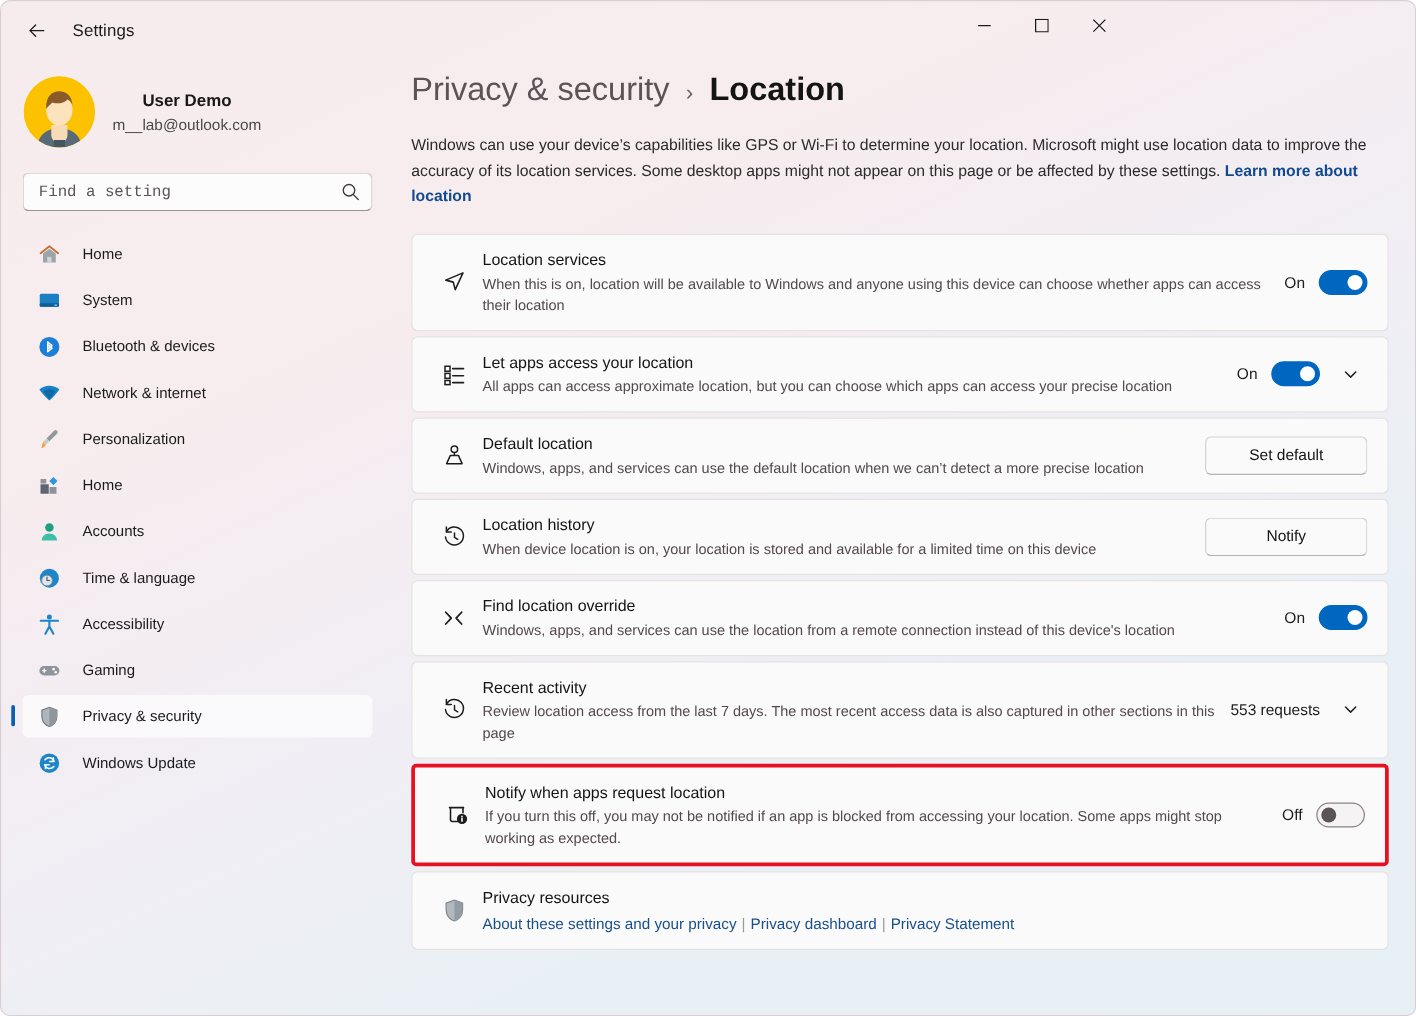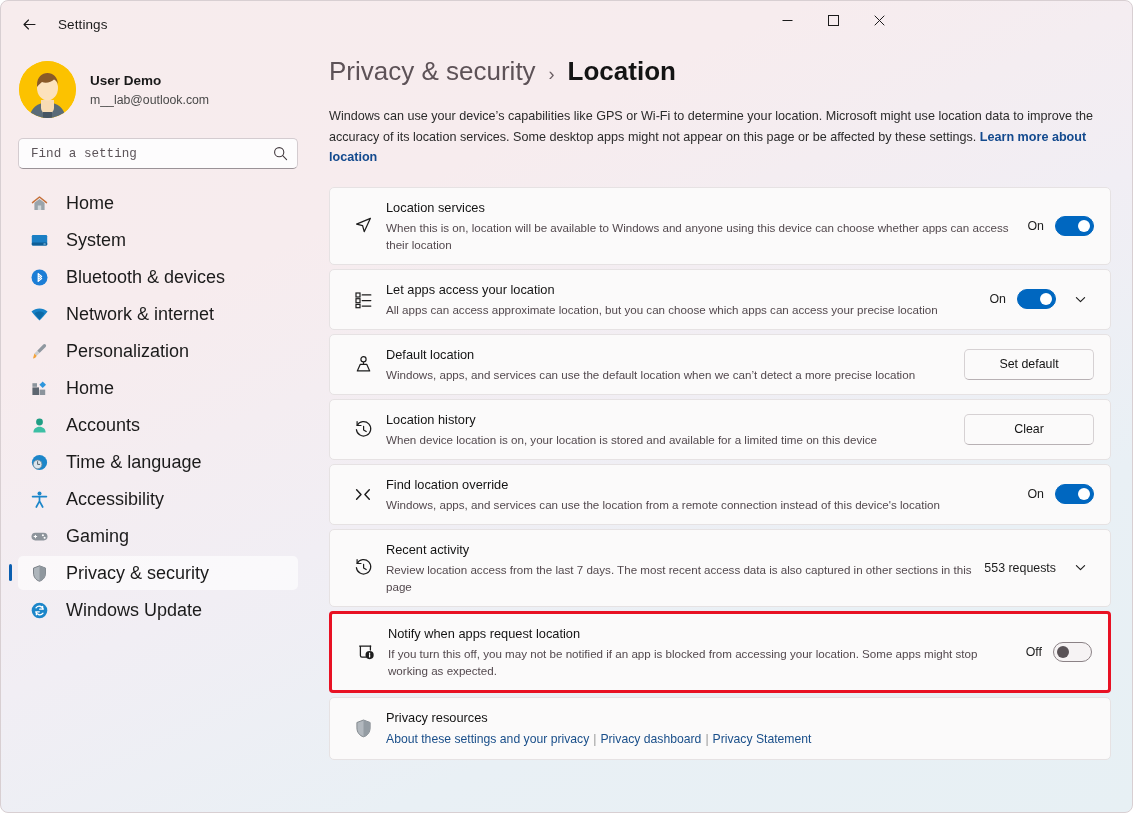--- a/index.html
+++ b/index.html
@@ -70,21 +70,21 @@
     margin: 14px 0 0 18px;
   }
   .avatar {
     width: 57px; height: 57px;
     border-radius: 50%;
     background: #fcc200;
     overflow: hidden;
     position: relative;
     flex: none;
   }
-  .profile-text { margin-left: 14px; }
+  .profile-text { margin-left: 14px; text-align: center; }
   .profile-name {
     font-size: 13.5px;
     font-weight: bold;
     color: #191919;
     line-height: 19px;
   }
   .profile-mail {
     font-size: 12.3px;
     color: #4a4a4a;
     line-height: 18px;
@@ -134,21 +134,21 @@
     background: #0b5fb0;
     border-radius: 2px;
   }
   .nav-icon {
     width: 22px; height: 22px;
     flex: none;
     display: flex; align-items: center; justify-content: center;
   }
   .nav-label {
     margin-left: 16px;
-    font-size: 18px;
+    font-size: 12px;
     color: #1b1b1b;
   }
 
   
   .content {
     position: absolute;
     top: 46px; left: 313px;
     width: 820px;
     height: 767px;
     background: transparent;
@@ -586,21 +586,21 @@
             <path d="M5.2 7.4A7.2 7.2 0 1 1 4.4 11.6" stroke="#1d1d1d" stroke-width="1.2" stroke-linecap="round"></path>
             <path d="M5.1 3.6v3.9h3.9" stroke="#1d1d1d" stroke-width="1.2" stroke-linecap="round" stroke-linejoin="round"></path>
             <path d="M11.6 8.3v3.6l2.6 1.6" stroke="#1d1d1d" stroke-width="1.2" stroke-linecap="round" stroke-linejoin="round"></path>
           </svg>
         </div>
         <div class="card-body">
           <div class="card-title">Location history</div>
           <div class="card-sub">When device location is on, your location is stored and available for a limited time on this device</div>
         </div>
         <div class="card-right">
-          <button class="action-btn">Clear</button>
+          <button class="action-btn">Notify</button>
         </div>
       </div>
 
       <div class="card">
         <div class="card-icon">
           <svg width="23" height="23" viewBox="0 0 23 23" fill="none">
             <path d="M4.6 6.8l4.4 4.7-4.4 4.7" stroke="#1d1d1d" stroke-width="1.45" stroke-linecap="round" stroke-linejoin="round"></path>
             <path d="M17.3 6.8l-4.4 4.7 4.4 4.7" stroke="#1d1d1d" stroke-width="1.45" stroke-linecap="round" stroke-linejoin="round"></path>
           </svg>
         </div>

